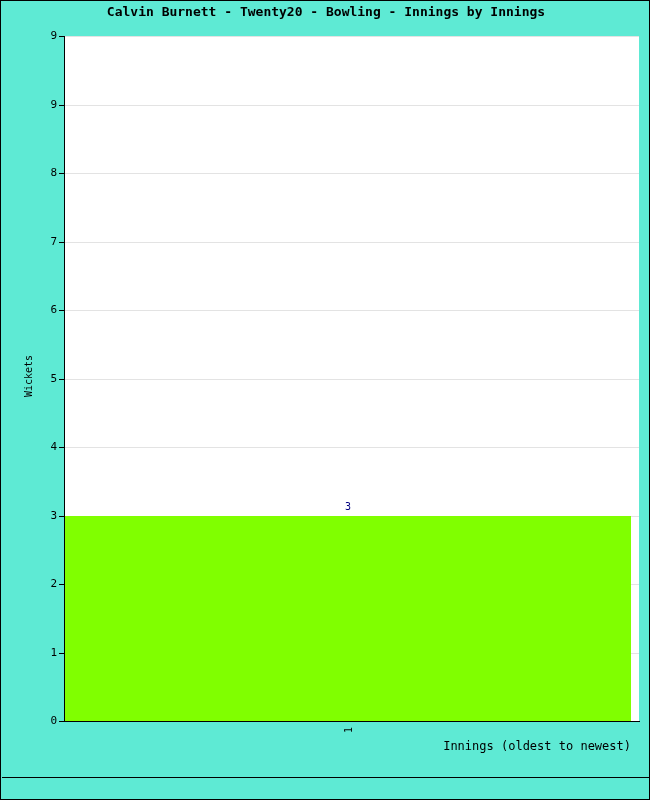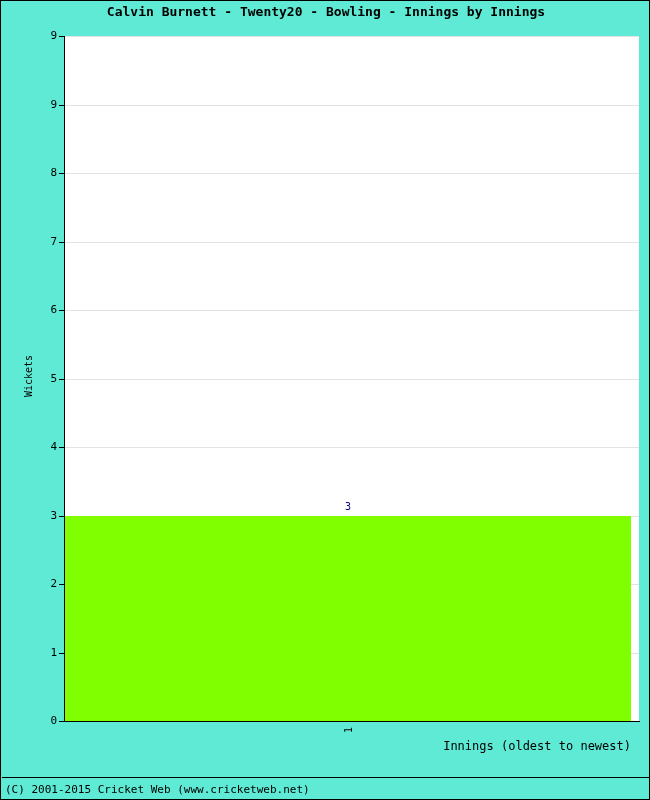--- a/index.html
+++ b/index.html
@@ -204,15 +204,14 @@
       <div class="bar-label" style="left: 317px; width: 60px; top: 500px;">3</div>
     </div>
   <div id="xtick-labels">
       <div class="xtick-label" style="left: 347px; top: 726px; transform: rotate(-90deg) translate(-100%, -50%);">1</div>
     </div>
 
   <div id="y-axis-title">Wickets</div>
   <div id="x-axis-title">Innings (oldest to newest)</div>
 
   <div id="footer-rule"></div>
-  <div id="footer-text">(C) 2001-2015 Cricket Web (www.cricketweb.net)</div>
 
 </div>
 
 </body></html>

